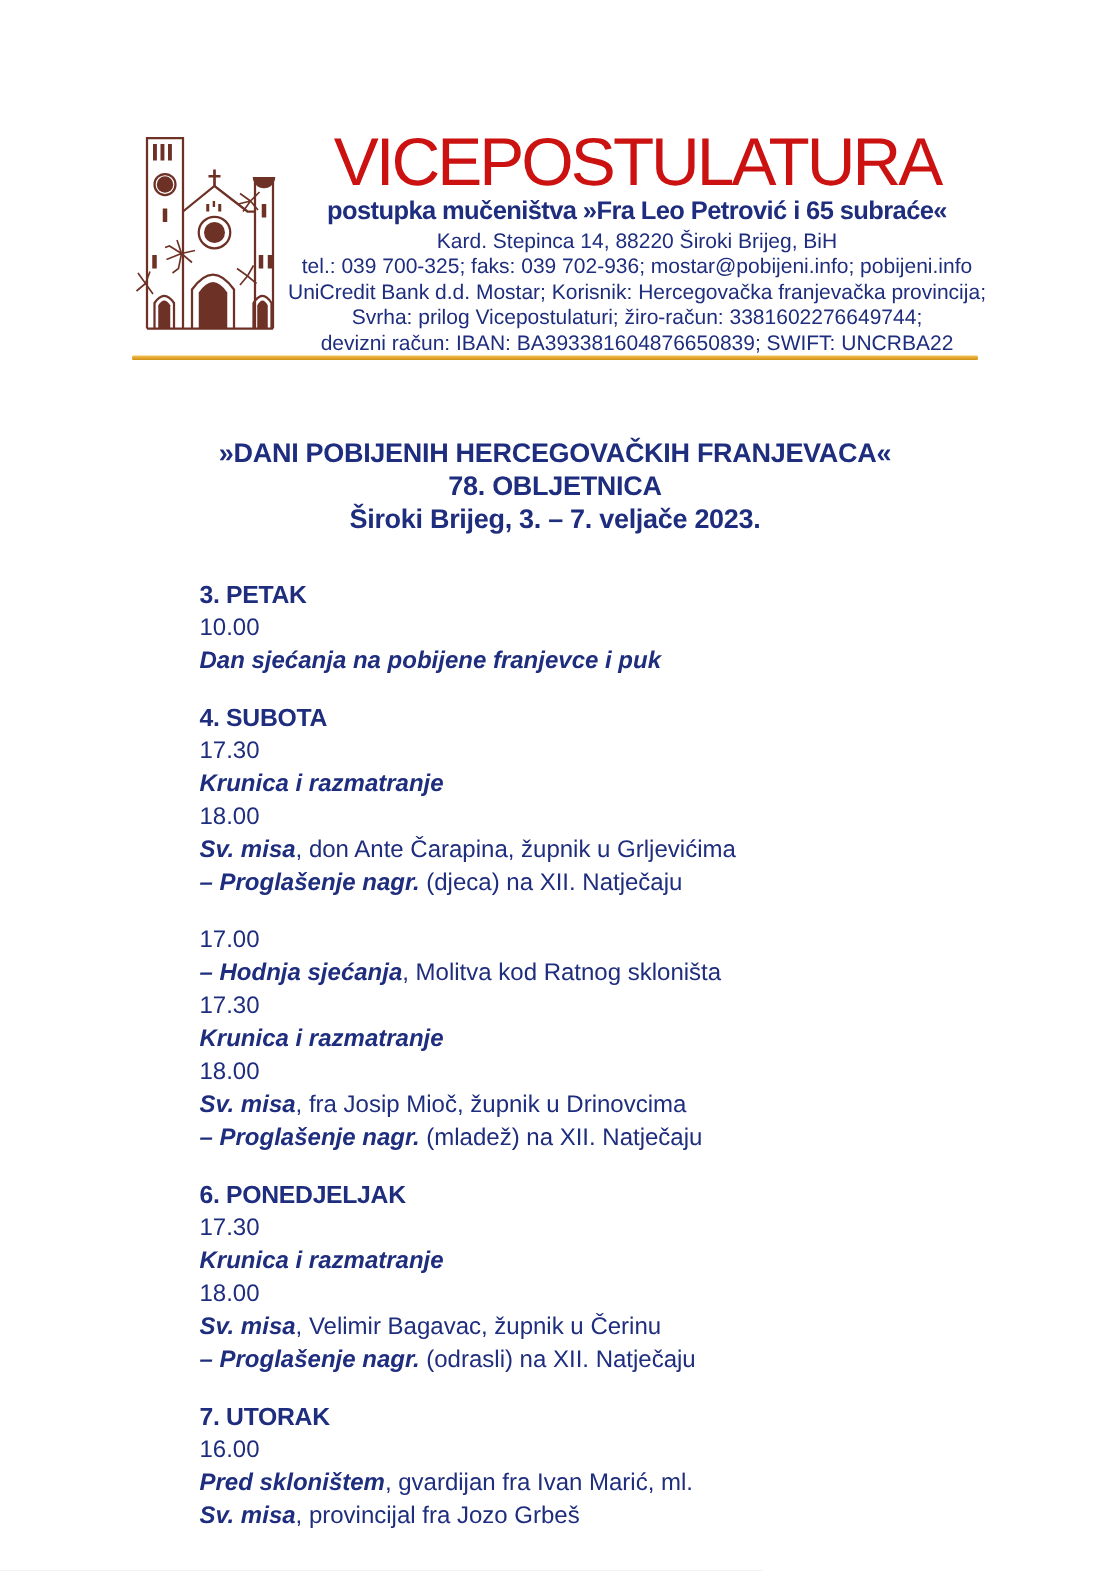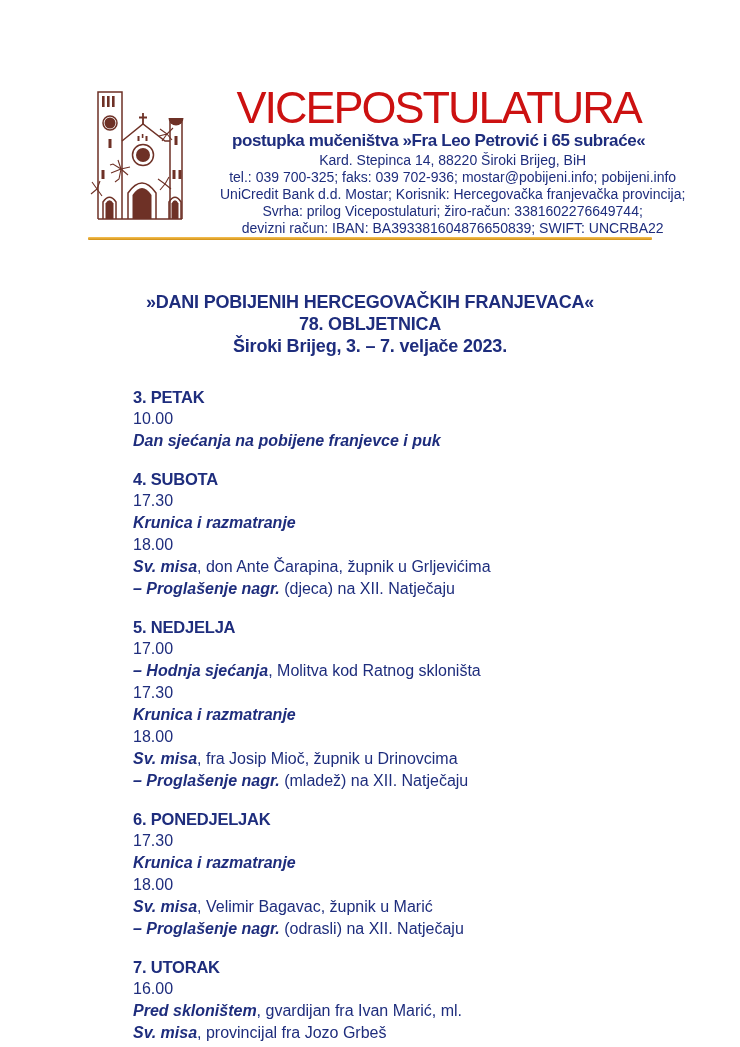--- a/index.html
+++ b/index.html
@@ -23,21 +23,21 @@
     font-size:45px;line-height:47px;font-weight:normal;
     letter-spacing:-2px;white-space:nowrap;
     color:var(--red);
   }
   .org-subtitle{
     font-size:17px;line-height:20px;font-weight:bold;
     letter-spacing:-0.4px;white-space:nowrap;
     color:var(--navy);
   }
   .address{font-size:14px;line-height:17px;color:var(--navy);margin-top:1px;}
-  .address div{white-space:nowrap;margin-left:28px;}
+  .address div{white-space:nowrap;}
   .gold-rule{
     position:absolute;left:88px;right:88px;top:237px;height:3px;
     background:linear-gradient(to bottom,#f6c153,#d18f14);
     border-radius:1px;
   }
   
   .event-title{
     position:absolute;top:291px;left:0;width:740px;text-align:center;
     color:var(--navy);font-weight:bold;font-size:18px;line-height:22px;
     letter-spacing:-0.2px;
@@ -143,21 +143,20 @@
         <div class="row">
           <span class="time">18.00</span>
           <span class="event"><span class="seg-bi">Sv. misa</span><span class="seg">, don Ante Čarapina, župnik u Grljevićima</span></span>
         </div>
         <div class="row">
           <span class="time"></span>
           <span class="event"><span class="seg-bi">– Proglašenje nagr.</span><span class="seg"> (djeca) na XII. Natječaju</span></span>
         </div>
       </div>
       <div class="day">
-        <div class="day-title">5. NEDJELJA</div>
         <div class="row">
           <span class="time">17.00</span>
           <span class="event"><span class="seg-bi">– Hodnja sjećanja</span><span class="seg">, Molitva kod Ratnog skloništa</span></span>
         </div>
         <div class="row">
           <span class="time">17.30</span>
           <span class="event"><span class="seg-bi">Krunica i razmatranje</span></span>
         </div>
         <div class="row">
           <span class="time">18.00</span>
@@ -169,21 +168,21 @@
         </div>
       </div>
       <div class="day">
         <div class="day-title">6. PONEDJELJAK</div>
         <div class="row">
           <span class="time">17.30</span>
           <span class="event"><span class="seg-bi">Krunica i razmatranje</span></span>
         </div>
         <div class="row">
           <span class="time">18.00</span>
-          <span class="event"><span class="seg-bi">Sv. misa</span><span class="seg">, Velimir Bagavac, župnik u Marić</span></span>
+          <span class="event"><span class="seg-bi">Sv. misa</span><span class="seg">, Velimir Bagavac, župnik u Čerinu</span></span>
         </div>
         <div class="row">
           <span class="time"></span>
           <span class="event"><span class="seg-bi">– Proglašenje nagr.</span><span class="seg"> (odrasli) na XII. Natječaju</span></span>
         </div>
       </div>
       <div class="day">
         <div class="day-title">7. UTORAK</div>
         <div class="row">
           <span class="time">16.00</span>

